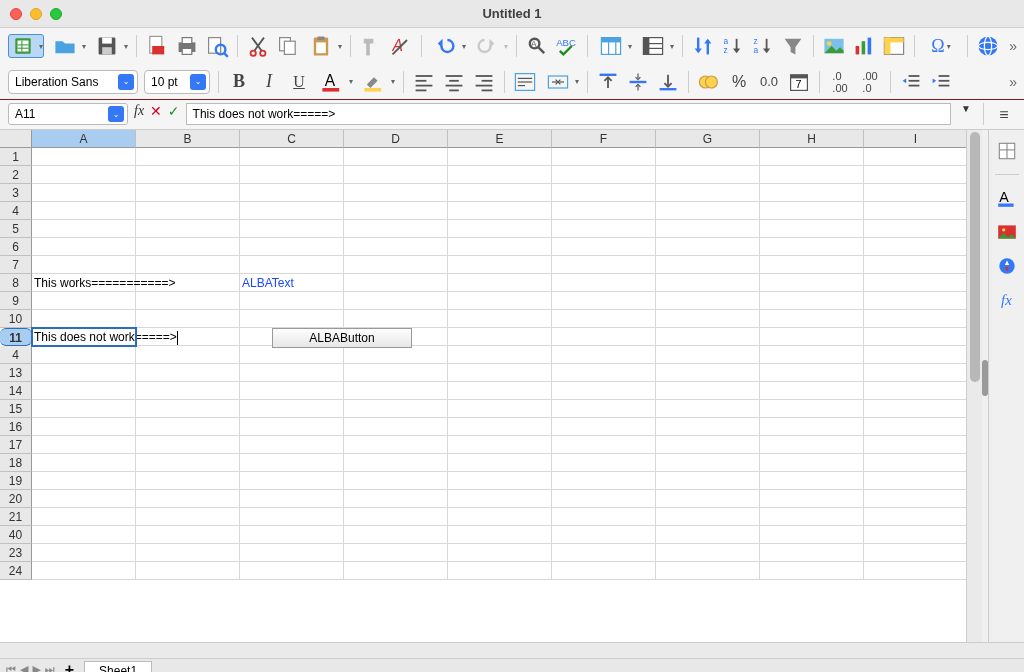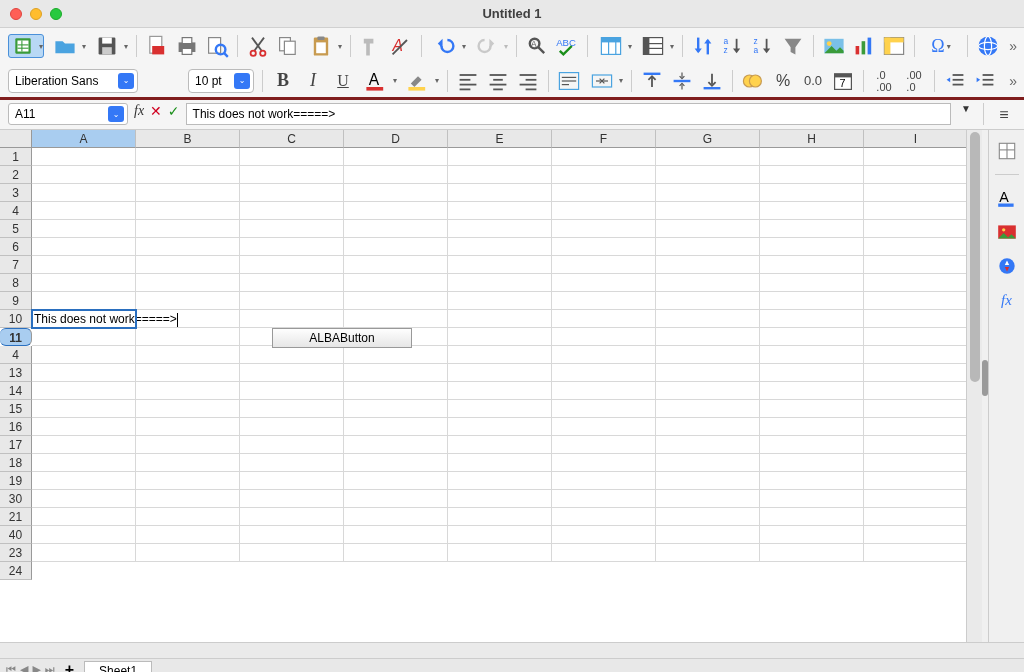--- a/index.html
+++ b/index.html
@@ -8,31 +8,31 @@
 
 .titlebar { height: 28px; background: #e8e8e8; display: flex; align-items: center; padding: 4px 10px; border-bottom: 1px solid #d0d0d0; position: relative; }
 .tb-dots { display: flex; gap: 8px; }
 .tb-dot { width: 12px; height: 12px; border-radius: 50%; }
 .tb-close { background: #ff5f57; border: 1px solid #e0443e; } .tb-min { background: #ffbd2e; border: 1px solid #dea123; } .tb-max { background: #28c940; border: 1px solid #1aab29; }
 .tb-title { position: absolute; left: 0; right: 0; text-align: center; font-size: 13px; font-weight: 600; color: #404040; pointer-events: none; }
 
 
 .toolbar { display: flex; align-items: center; padding: 4px 8px; gap: 6px; background: #f5f5f5; }
 .toolbar.row1 { height: 36px; }
-.toolbar.row2 { height: 36px; border-bottom: 3px solid #7f1d1d; }
+.toolbar.row2 { height: 36px; border-bottom: 1px solid #7f1d1d; }
 .tool { width: 24px; height: 24px; display: inline-flex; align-items: center; justify-content: center; font-size: 16px; color: #444; border-radius: 3px; cursor: pointer; }
 .tool.drop { width: 36px; position: relative; }
 .tool.drop::after { content: "▾"; font-size: 8px; color: #666; margin-left: 2px; }
 .tool.active { background: #b8d8f5; border: 1px solid #4a90d9; }
 .sep { width: 1px; height: 22px; background: #ccc; margin: 0 2px; }
 .dots-more { font-size: 14px; color: #666; margin-left: auto; cursor: pointer; letter-spacing: -1px; }
 
 .font-name { width: 130px; height: 24px; border: 1px solid #bbb; border-radius: 4px; display: flex; align-items: center; padding: 0 6px; background: #fff; position: relative; }
 .font-name .dd { position: absolute; right: 3px; width: 16px; height: 16px; background: #3478f6; border-radius: 3px; display: flex; align-items: center; justify-content: center; color: #fff; font-size: 8px; }
-.font-size { width: 66px; height: 24px; border: 1px solid #bbb; border-radius: 4px; display: flex; align-items: center; padding: 0 6px; background: #fff; position: relative; margin-left: 44px; }
+.font-size { width: 66px; height: 24px; border: 1px solid #bbb; border-radius: 4px; display: flex; align-items: center; padding: 0 6px; background: #fff; position: relative; }
 .font-size .dd { position: absolute; right: 3px; width: 16px; height: 16px; background: #3478f6; border-radius: 3px; display: flex; align-items: center; justify-content: center; color: #fff; font-size: 8px; }
 
 
 .formula-bar { height: 30px; display: flex; align-items: flex-start; padding: 3px 8px; gap: 6px; background: #f5f5f5; border-bottom: 1px solid #ccc; }
 .name-box { width: 120px; height: 22px; border: 1px solid #bbb; background: #fff; display: flex; align-items: center; padding: 0 6px; position: relative; border-radius: 3px; }
 .name-box .dd { position: absolute; right: 3px; width: 16px; height: 16px; background: #3478f6; border-radius: 3px; display: flex; align-items: center; justify-content: center; color: #fff; font-size: 8px; }
 .fx { font-style: italic; font-family: serif; font-size: 14px; color: #333; cursor: pointer; }
 .fx-cancel { color: #d00020; font-size: 14px; cursor: pointer; }
 .fx-accept { color: #1a8f1a; font-size: 14px; cursor: pointer; }
 .formula-input { flex: 1; height: 22px; border: 1px solid #bbb; background: #fff; padding: 0 6px; font-size: 12px; display: flex; align-items: center; }
@@ -448,21 +448,21 @@
         <div class="rowhead">10</div>
         <div class="rowhead sel">11</div>
         <div class="rowhead">4</div>
         <div class="rowhead">13</div>
         <div class="rowhead">14</div>
         <div class="rowhead">15</div>
         <div class="rowhead">16</div>
         <div class="rowhead">17</div>
         <div class="rowhead">18</div>
         <div class="rowhead">19</div>
-        <div class="rowhead">30</div>
+        <div class="rowhead">20</div>
         <div class="rowhead">21</div>
         <div class="rowhead">40</div>
         <div class="rowhead">23</div>
         <div class="rowhead">24</div>
       </div>
     <div class="cells" id="cells">
         <div class="row">
           <div class="cell"></div>
           <div class="cell"></div>
           <div class="cell"></div>
@@ -525,20 +525,31 @@
           <div class="cell"></div>
           <div class="cell"></div>
           <div class="cell"></div>
           <div class="cell"></div>
           <div class="cell"></div>
         </div>
         <div class="row">
           <div class="cell"></div>
           <div class="cell"></div>
           <div class="cell"></div>
+          <div class="cell"></div>
+          <div class="cell"></div>
+          <div class="cell"></div>
+          <div class="cell"></div>
+          <div class="cell"></div>
+          <div class="cell"></div>
+        </div>
+        <div class="row">
+          <div class="cell overflow">This works===========&gt;</div>
+          <div class="cell"></div>
+          <div class="cell linktext">ALBAText</div>
           <div class="cell"></div>
           <div class="cell"></div>
           <div class="cell"></div>
           <div class="cell"></div>
           <div class="cell"></div>
           <div class="cell"></div>
         </div>
         <div class="row">
           <div class="cell"></div>
           <div class="cell"></div>

